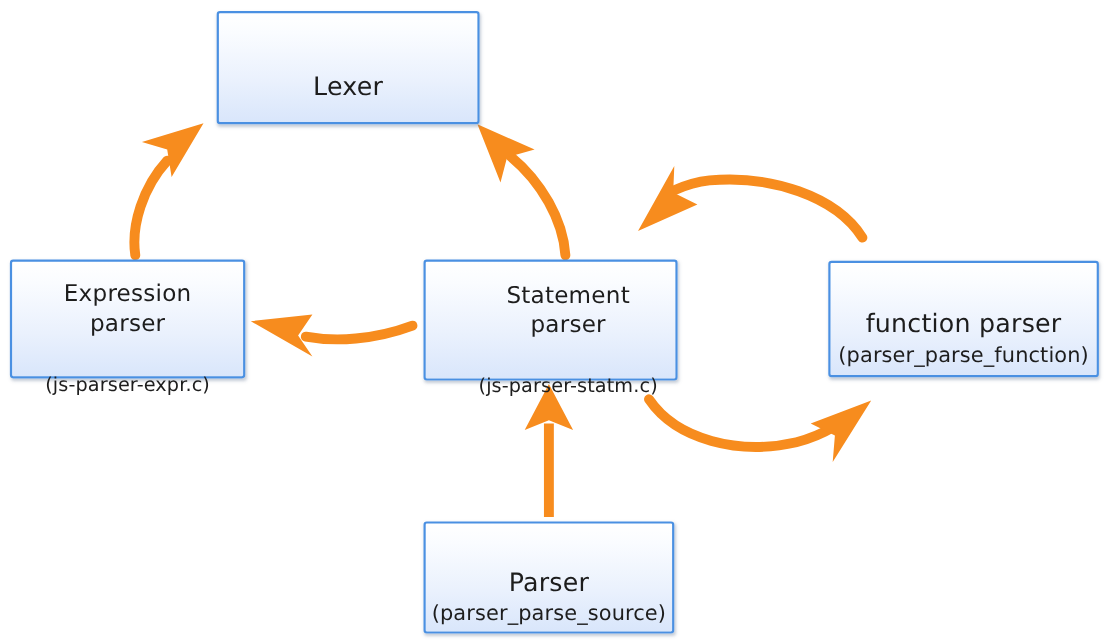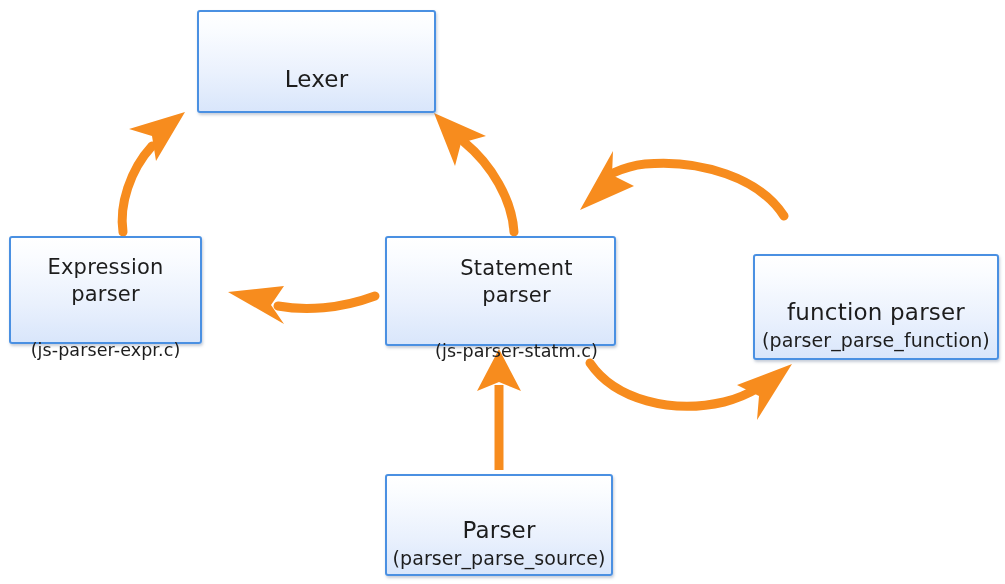--- a/index.html
+++ b/index.html
@@ -47,23 +47,23 @@
     margin-top: 36px;
   }
   .node .sub {
     font-size: 19px;
     letter-spacing: 0.1px;
   }
   .node.small .title { font-size: 21px; }
   .node.small .sub { font-size: 17.5px; margin-top: 31px; }
 
   #node-lexer      { left: 197px; top: 10px;  width: 239px; height: 103px; }
-  #node-expression { left: 9px;   top: 236px; width: 193px; height: 108px; }
+  #node-expression { left: 9px;   top: 236px; width: 214px; height: 108px; }
   #node-statement  { left: 385px; top: 236px; width: 231px; height: 110px; padding-left: 32px; }
-  #node-function   { left: 753px; top: 254px; width: 246px; height: 106px; }
+  #node-function   { left: 753px; top: 237px; width: 246px; height: 106px; }
   #node-parser     { left: 385px; top: 474px; width: 228px; height: 102px; }
 </style>
 </head>
 <body>
 
 <div id="canvas">
 
   <svg id="arrow-layer" viewBox="0 0 1005 584" width="1005" height="584" xmlns="http://www.w3.org/2000/svg">
 
     <g>

